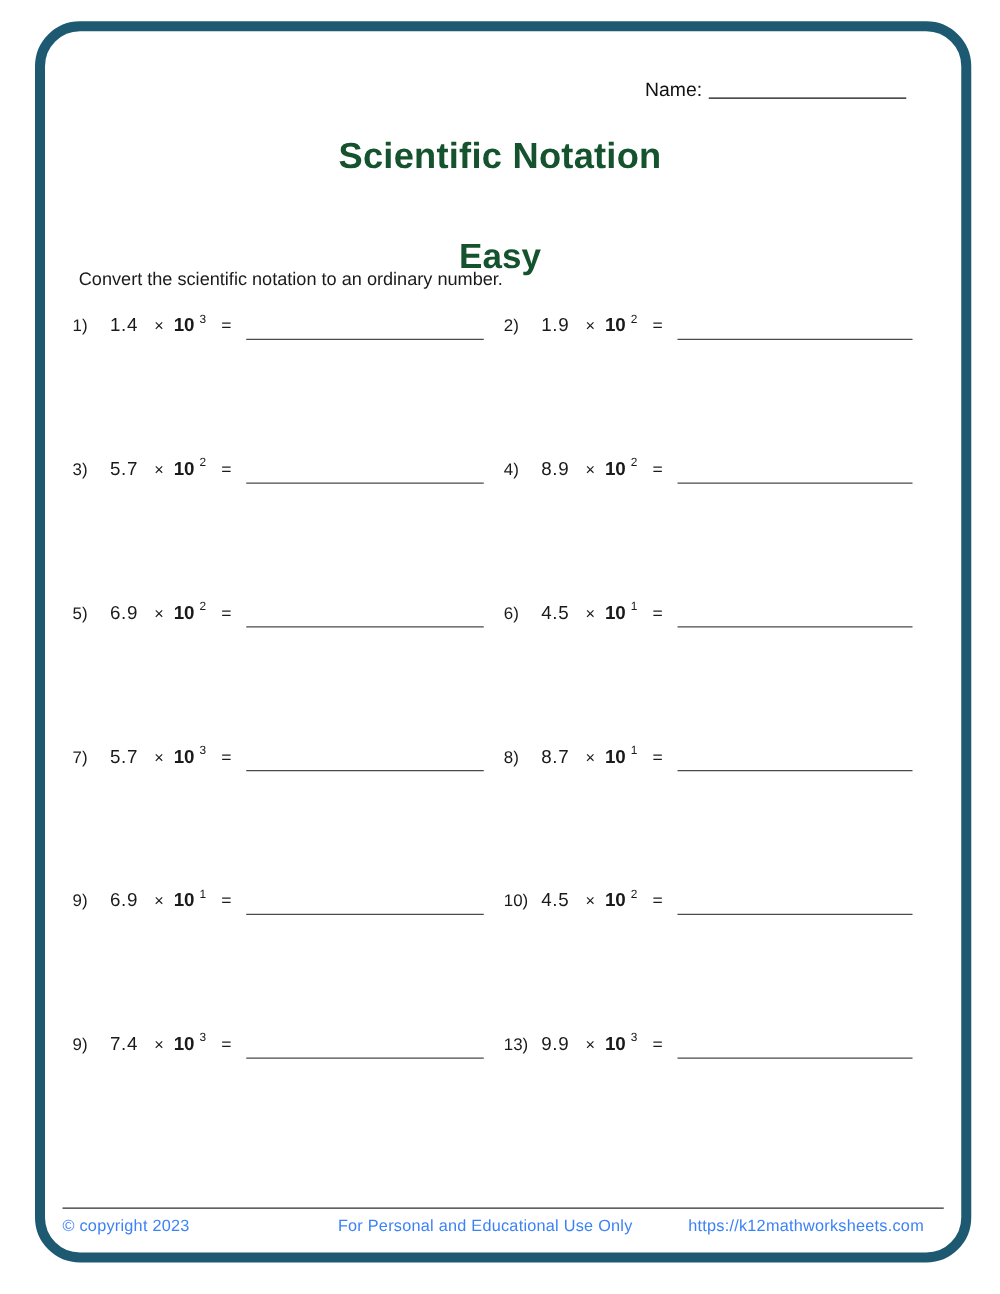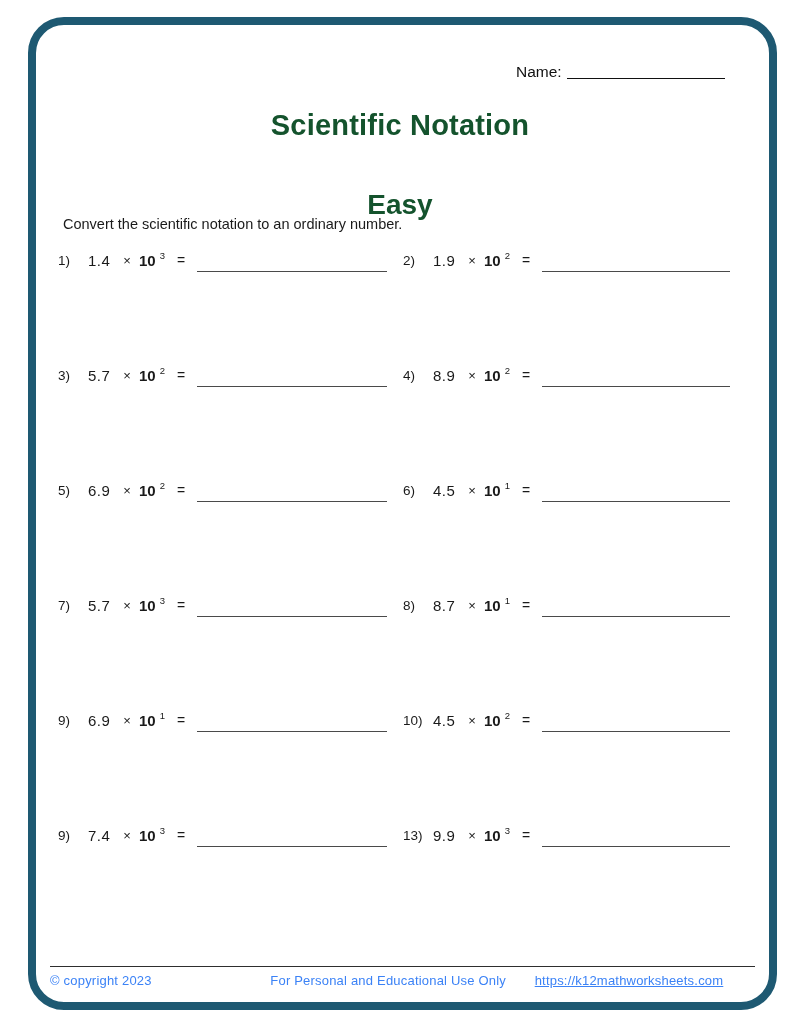--- a/index.html
+++ b/index.html
@@ -137,21 +137,21 @@
     left: 50px;
     top: 973px;
     width: 705px;
     display: grid;
     grid-template-columns: 1fr 1.2fr 1fr;
     font-size: 13px;
     color: #3b82f6;
     letter-spacing: 0.2px;
   }
   .footer-center { text-align: left; }
-  .footer-right { text-align: left; text-decoration: underline; }
+  .footer-right { text-align: center; }
 </style>
 </head>
 <body>
 
 <div class="page">
 
   <div class="page-border"></div>
 
   <div class="name-block">
     <span>Name:</span><span class="name-line"></span>

